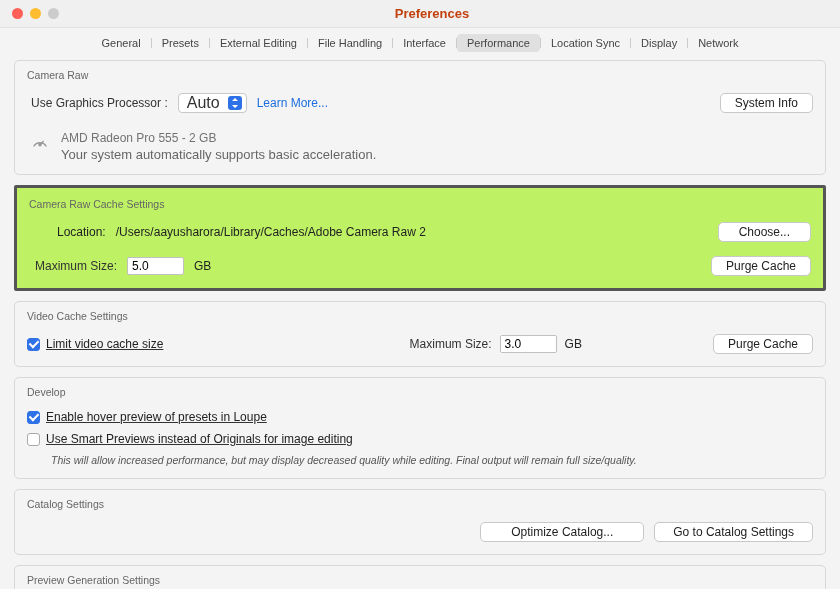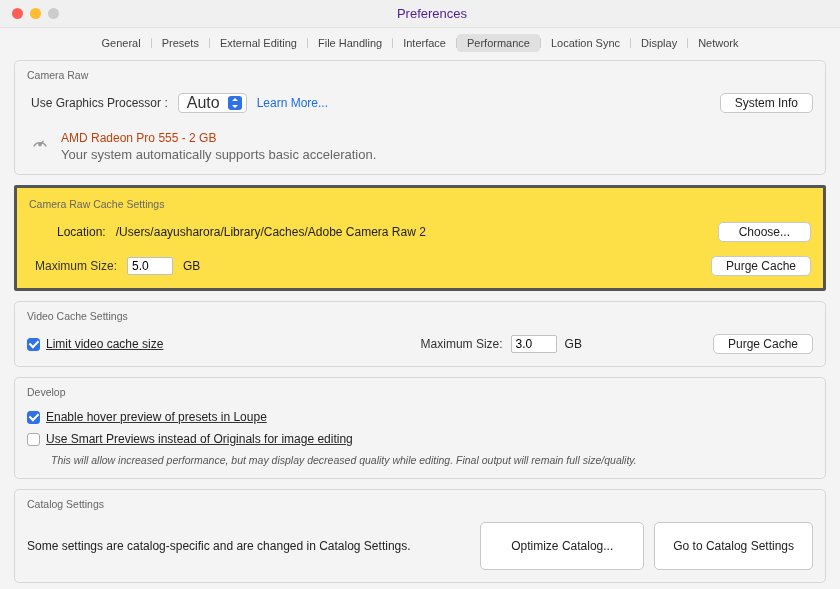--- a/index.html
+++ b/index.html
@@ -29,23 +29,23 @@
   }
   .tl {
     width: 11px; height: 11px; border-radius: 50%;
   }
   .tl-red { background: #fe5f57; }
   .tl-yellow { background: #febc2e; }
   .tl-green { background: #ccc; }
   .window-title {
     flex: 1;
     text-align: center;
-    font-weight: 400;
+    font-weight: 700;
     font-size: 13px;
-    color: #4c1d95;
+    color: #c2410c;
     padding-left: 24px;
   }
   .tabs {
     display: flex;
     justify-content: center;
     gap: 0;
     padding: 6px 0 2px 0;
     background: #f4f4f4;
   }
   .tab {
@@ -131,44 +131,44 @@
     gap: 12px;
     padding-top: 10px;
     padding-left: 4px;
   }
   .gauge-icon {
     width: 18px; height: 18px;
     color: #888;
     flex-shrink: 0;
     margin-top: 2px;
   }
-  .gpu-name { font-size: 12px; color: #c2410c; }
+  .gpu-name { font-size: 12px; color: #737373; }
   .gpu-sub { font-size: 13px; color: #666; margin-top: 2px; }
   .highlighted-section {
     border: 3.5px solid #555;
     border-radius: 2px;
     margin-bottom: 10px;
     padding: 10px 12px 12px 12px;
-    background: #fde047;
+    background: #bef264;
   }
   .label-right {
     text-align: right;
     min-width: 80px;
     font-size: 12px;
     color: #222;
   }
   .path-text {
     font-size: 12px;
     color: #222;
   }
   .text-input {
     background: #fff;
     border: 1px solid #c0c0c0;
     border-radius: 2px;
-    width: 46px;
+    width: 57px;
     height: 18px;
     padding: 0 4px;
     font-size: 12px;
   }
   .unit { font-size: 12px; color: #222; }
   .checkbox-row {
     display: flex;
     align-items: center;
     gap: 6px;
     margin-bottom: 8px;
@@ -213,21 +213,21 @@
     display: flex;
     align-items: center;
     gap: 8px;
   }
   .catalog-text { font-size: 12px; color: #222; }
   .catalog-btns {
     margin-left: auto;
     display: flex;
     gap: 10px;
   }
-  .wide-btn { padding: 16px 30px; }
+  .wide-btn { padding: 2px 30px; }
 </style>
 </head>
 <body>
 
 <div class="titlebar">
   <div class="traffic-lights">
     <div class="tl tl-red"></div>
     <div class="tl tl-yellow"></div>
     <div class="tl tl-green"></div>
   </div>
@@ -327,21 +327,20 @@
     <div class="checkbox-row">
       <div class="cb"></div>
       <span class="cb-label">Use Smart Previews instead of Originals for image editing</span>
     </div>
     <div class="hint">This will allow increased performance, but may display decreased quality while editing. Final output will remain full size/quality.</div>
   </div>
 
   <div class="section">
     <div class="section-title">Catalog Settings</div>
     <div class="row">
-      <span class="catalog-text">Some settings are catalog-specific and are changed in Catalog Settings.</span>
       <div class="catalog-btns">
         <button class="btn wide-btn">Optimize Catalog...</button>
         <button class="btn" style="padding:2px 18px;">Go to Catalog Settings</button>
       </div>
     </div>
   </div>
 
   <div class="section" style="margin-bottom:0;">
     <div class="section-title">Preview Generation Settings</div>
 

